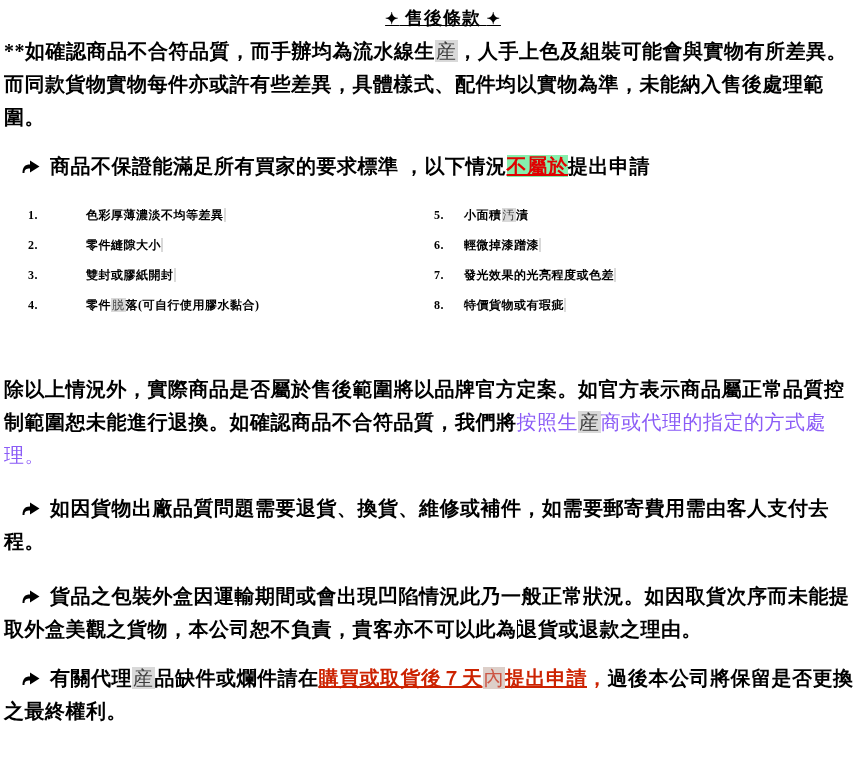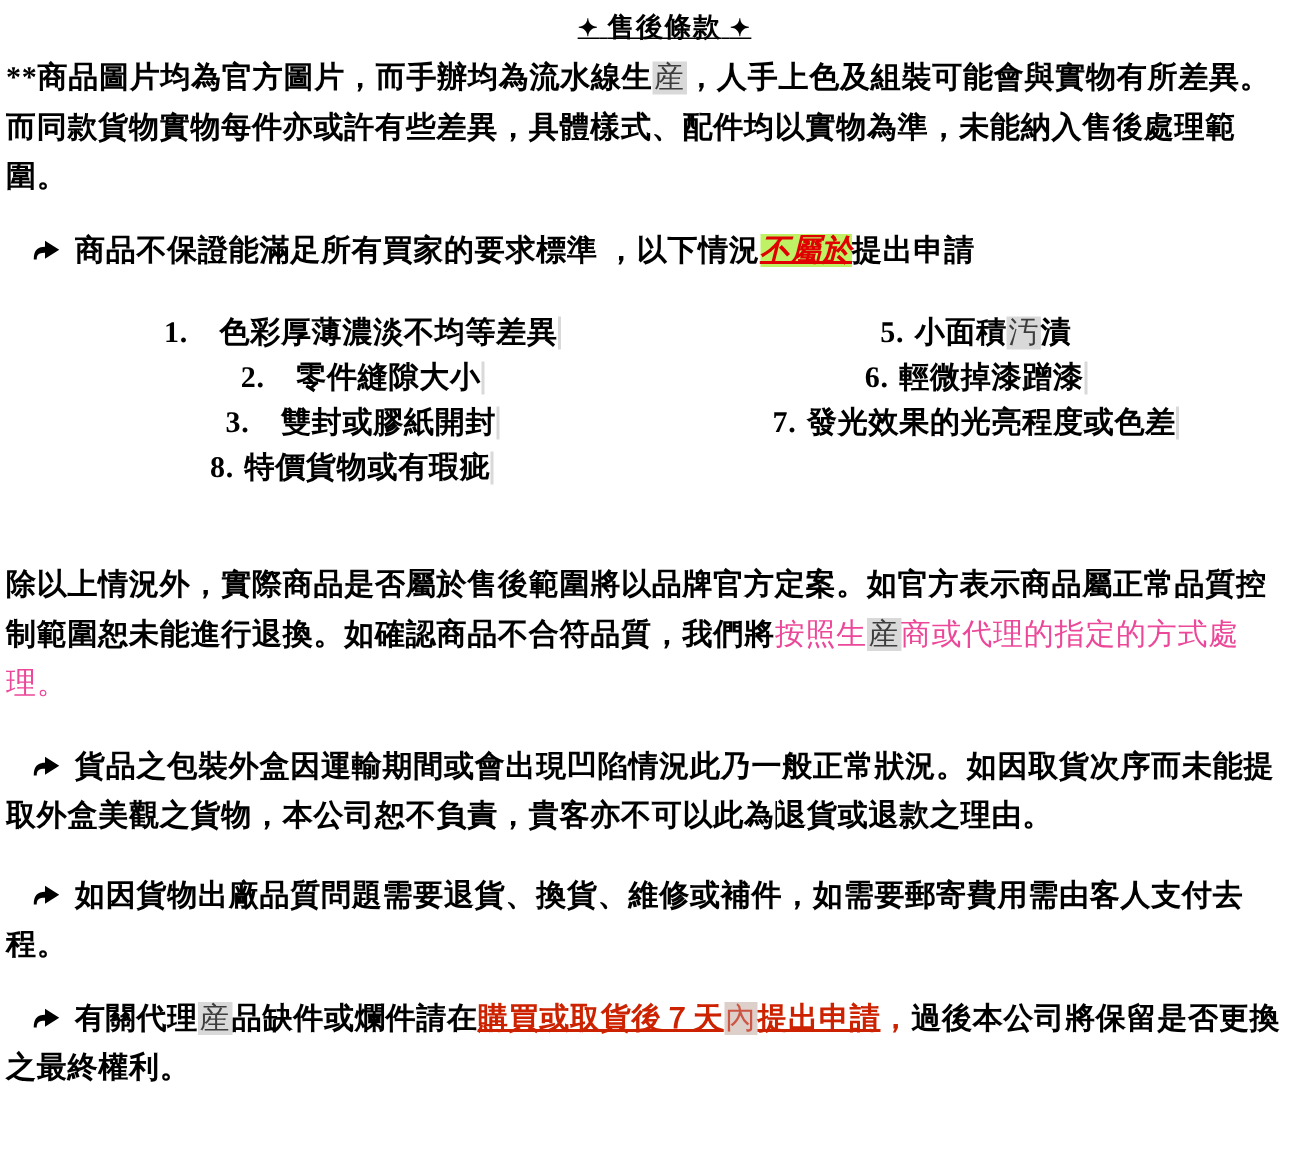--- a/index.html
+++ b/index.html
@@ -24,80 +24,81 @@
   .p-notice    { margin-top:16px; text-indent:16px; }
   .p-policy    { margin-top:46px; }
   .p-red       { margin-top:22px; color:#cc2200; }
   .p-shipping  { margin-top:20px; text-indent:16px; }
   .p-packaging { margin-top:22px; text-indent:16px; }
   .p-defect    { margin-top:16px; text-indent:16px; }
 
   .exclusions {
     margin-top:24px; margin-left:24px;
     display:grid; grid-template-columns:406px auto; grid-auto-rows:30px;
-    font-size:20px; font-weight:bold; letter-spacing:0.5px;text-align:center;
+    font-size:12px; font-weight:bold; letter-spacing:0.5px;
   }
   .num-left  { display:inline-block; width:58px; }
   .num-right { display:inline-block; width:30px; }
 
   .arrow-icon { display:inline-block; vertical-align:-1px; margin-right:9px; }
 
   .sub {
     font-weight:normal; color:#3d3d3d; background:#d9d9d9; padding:0 1px;
   }
   .sub-red {
     font-weight:normal; color:#cc5544; background:#ddcfc9; padding:0 1px;
   }
-  .gray-thin { color:#ec4899; font-weight:normal; }
-  .hl { color:#e00000; background:#bef264; text-decoration:underline;font-style:italic; }
+  .gray-thin { color:#8b5cf6; font-weight:normal; }
+  .hl { color:#e00000; background:#86efac; text-decoration:underline; }
   .red-u { color:#cc2200; text-decoration:underline; }
   .red-plain { color:#cc2200; }
   .caret {
     display:inline-block; width:1px; height:19px; background:#000;
     vertical-align:-3px;
   }
 </style>
 </head>
 <body>
 
 <div class="page">
 
   <div class="doc-title">
     <span class="star">✦</span>
     <span>售後條款</span>
     <span class="star">✦</span>
   </div>
 
-  <div class="para p-intro"><span>**商品圖片均為官方圖片，而手辦均為流水線生</span><span class="sub">産</span><span>，人手上色及組裝可能會與實物有所差異。而同款貨物實物每件亦或許有些差異，具體樣式、配件均以實物為準，未能納入售後處理範圍。</span></div>
+  <div class="para p-intro"><span>**如確認商品不合符品質，而手辦均為流水線生</span><span class="sub">産</span><span>，人手上色及組裝可能會與實物有所差異。而同款貨物實物每件亦或許有些差異，具體樣式、配件均以實物為準，未能納入售後處理範圍。</span></div>
 
   <div class="para p-notice"><svg class="arrow-icon" width="21" height="15" viewBox="0 0 21 15">
         <path d="M2.5 14 C2.5 8 5 5.5 10 5.5 L10 1.5 L19.5 7.5 L10 13.5 L10 9.5 C6 9.5 4.5 10.5 4.5 14 Z" fill="#000"></path>
       </svg><span>商品不保證能滿足所有買家的要求標準 ，以下情況</span><span class="hl">不屬於</span><span>提出申請</span></div>
 
   <div class="exclusions">
     <div><span class="num-left">1.</span><span>色彩厚薄濃淡不均等差異</span><span class="sub"></span><span></span></div>
     <div><span class="num-right">5.</span><span>小面積</span><span class="sub">汚</span><span>漬</span></div>
 
     <div><span class="num-left">2.</span><span>零件縫隙大小</span><span class="sub"></span><span></span></div>
     <div><span class="num-right">6.</span><span>輕微掉漆蹭漆</span><span class="sub"></span><span></span></div>
 
     <div><span class="num-left">3.</span><span>雙封或膠紙開封</span><span class="sub"></span><span></span></div>
     <div><span class="num-right">7.</span><span>發光效果的光亮程度或色差</span><span class="sub"></span><span></span></div>
 
+    <div><span class="num-left">4.</span><span>零件</span><span class="sub">脱</span><span>落(可自行使用膠水黏合)</span></div>
     <div><span class="num-right">8.</span><span>特價貨物或有瑕疵</span><span class="sub"></span><span></span></div>
   </div>
 
   <div class="para p-policy"><span>除以上情況外，實際商品是否屬於售後範圍將以品牌官方定案。如官方表示商品屬正常品質控制範圍恕未能進行退換。如確認商品不合符品質，我們將</span><span class="gray-thin">按照生</span><span class="sub">産</span><span class="gray-thin">商或代理的指定的方式處理。</span></div>
 
 
+  <div class="para p-shipping"><svg class="arrow-icon" width="21" height="15" viewBox="0 0 21 15">
+        <path d="M2.5 14 C2.5 8 5 5.5 10 5.5 L10 1.5 L19.5 7.5 L10 13.5 L10 9.5 C6 9.5 4.5 10.5 4.5 14 Z" fill="#000"></path>
+      </svg><span>如因貨物出廠品質問題需要退貨、換貨、維修或補件，如需要郵寄費用需由客人支付去程。</span></div>
+
   <div class="para p-packaging"><svg class="arrow-icon" width="21" height="15" viewBox="0 0 21 15">
         <path d="M2.5 14 C2.5 8 5 5.5 10 5.5 L10 1.5 L19.5 7.5 L10 13.5 L10 9.5 C6 9.5 4.5 10.5 4.5 14 Z" fill="#000"></path>
       </svg><span>貨品之包裝外盒因運輸期間或會出現凹陷情況此乃一般正常狀況。如因取貨次序而未能提取外盒美觀之貨物，本公司恕不負責，貴客亦不可以此為</span><span class="caret"></span><span>退貨或退款之理由。</span></div>
-
-  <div class="para p-shipping"><svg class="arrow-icon" width="21" height="15" viewBox="0 0 21 15">
-        <path d="M2.5 14 C2.5 8 5 5.5 10 5.5 L10 1.5 L19.5 7.5 L10 13.5 L10 9.5 C6 9.5 4.5 10.5 4.5 14 Z" fill="#000"></path>
-      </svg><span>如因貨物出廠品質問題需要退貨、換貨、維修或補件，如需要郵寄費用需由客人支付去程。</span></div>
 
   <div class="para p-defect"><svg class="arrow-icon" width="21" height="15" viewBox="0 0 21 15">
         <path d="M2.5 14 C2.5 8 5 5.5 10 5.5 L10 1.5 L19.5 7.5 L10 13.5 L10 9.5 C6 9.5 4.5 10.5 4.5 14 Z" fill="#000"></path>
       </svg><span>有關代理</span><span class="sub">産</span><span>品缺件或爛件請在</span><span class="red-u">購買或取貨後７天</span><span class="sub-red">內</span><span class="red-u">提出申請</span><span class="red-plain">，</span><span>過後本公司將保留是否更換之最終權利。</span></div>
 
 </div>
 
 </body></html>

